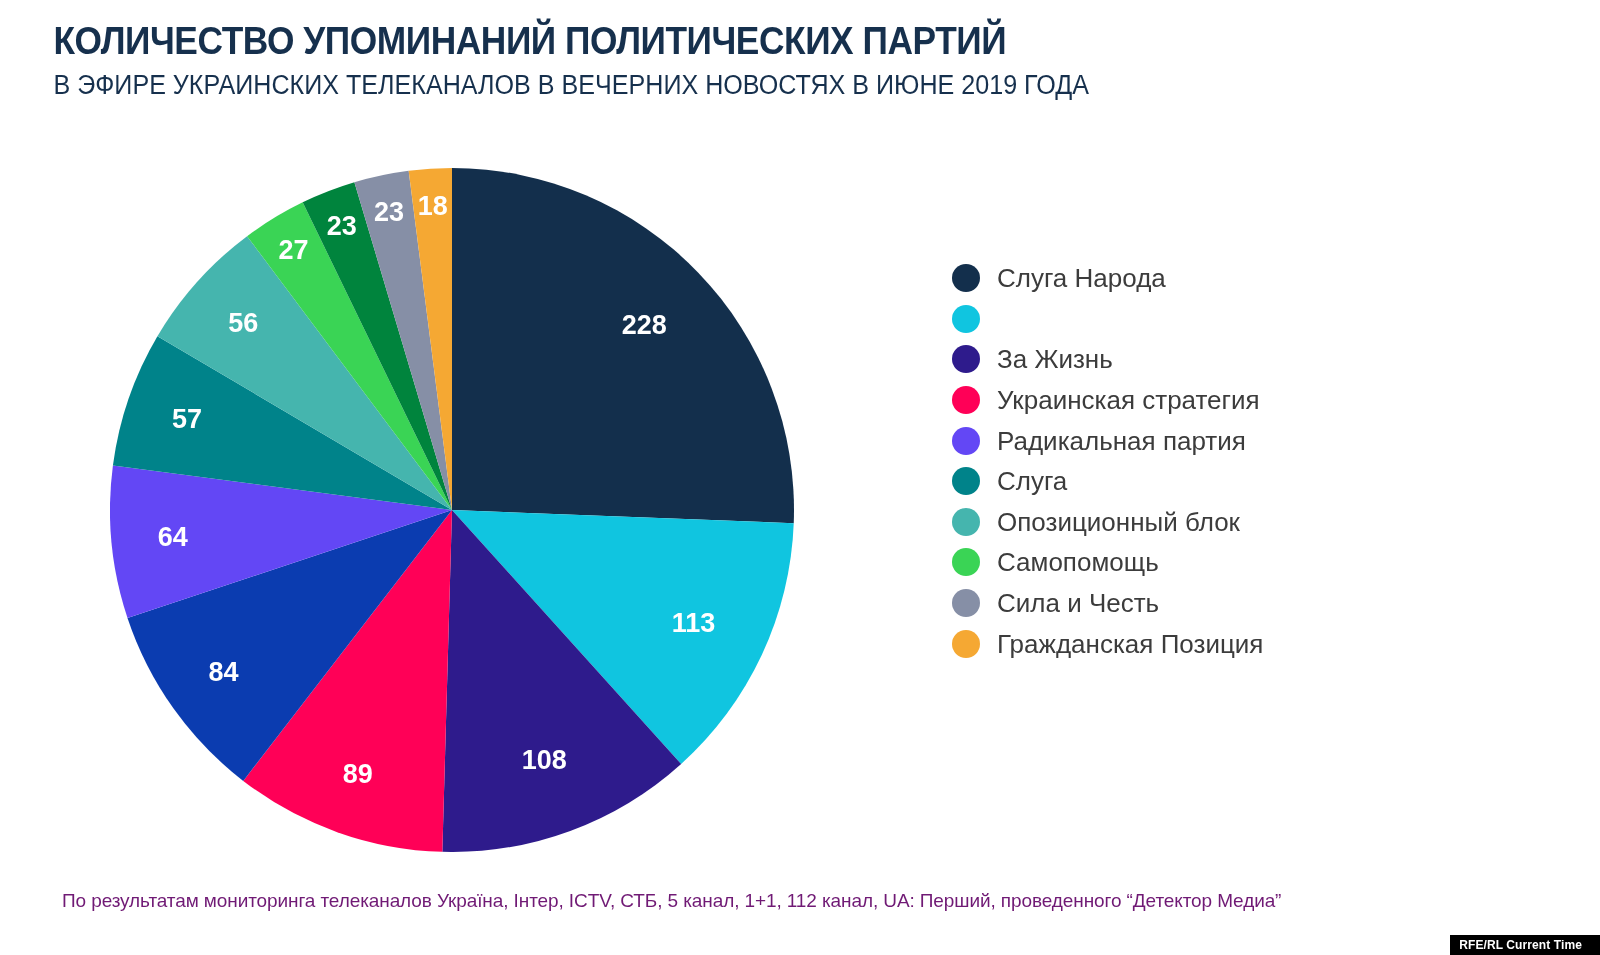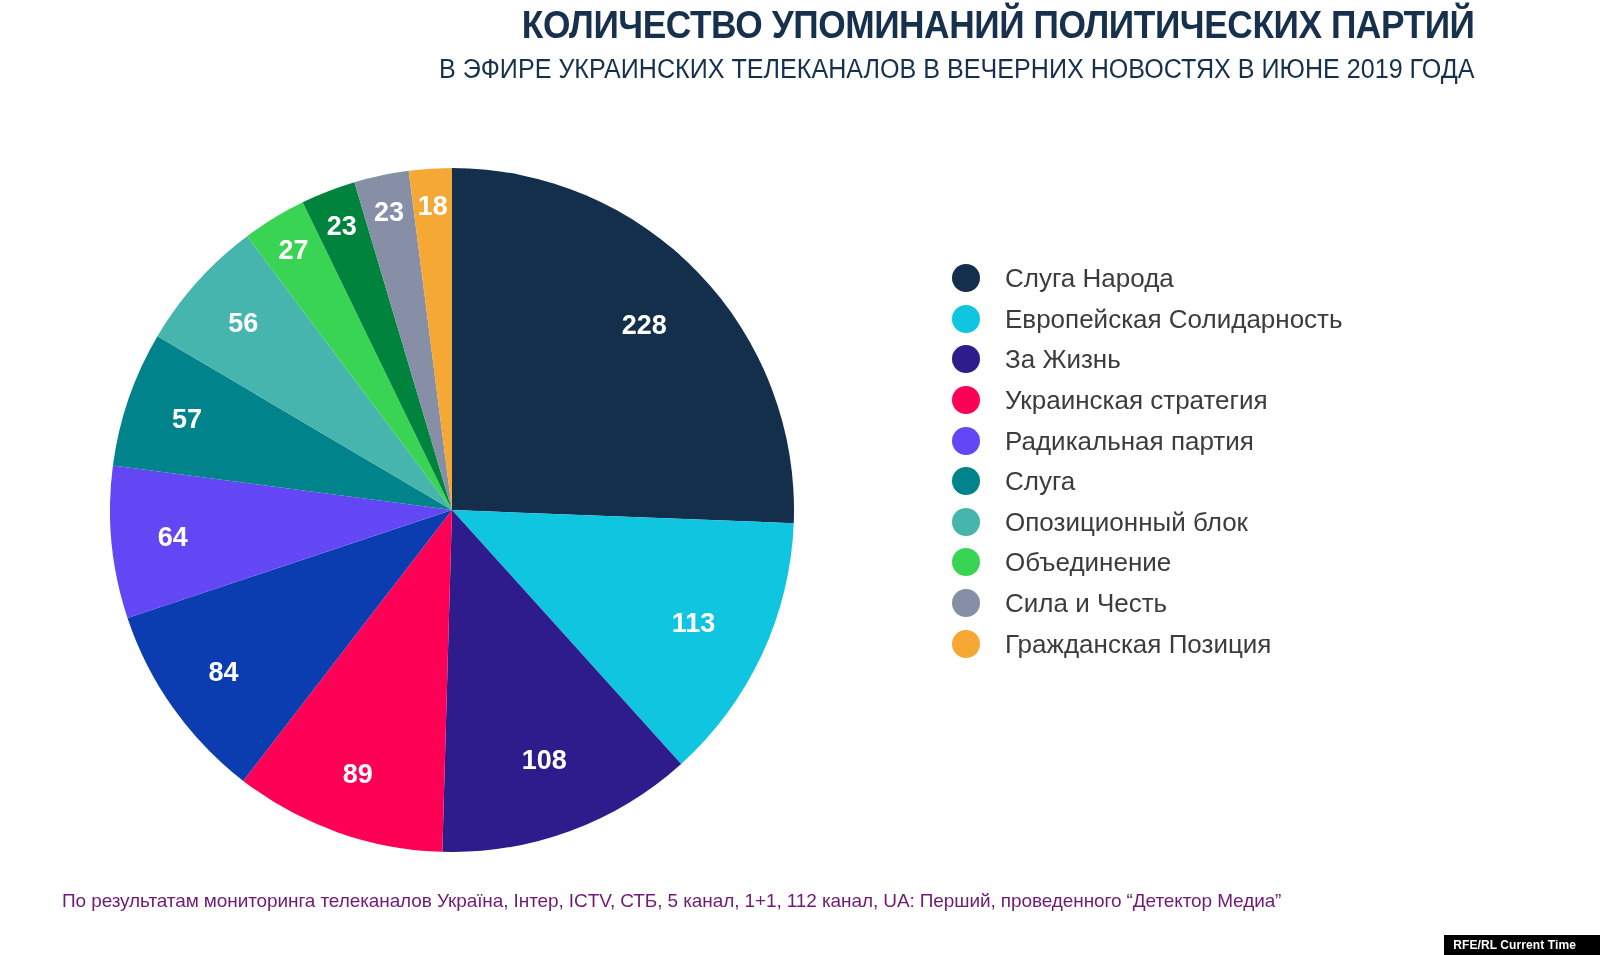--- a/index.html
+++ b/index.html
@@ -18,24 +18,24 @@
   #page {
     position: relative;
     width: 1600px;
     height: 955px;
     background: #ffffff;
   }
 
   
   .title-block {
     position: absolute;
-    top: 4px;
+    top: 20px;
     left: 0;
     width: 1528px;
-    text-align: right;
+    text-align: left;
   }
   .chart-title {
     font-family: "Liberation Sans", sans-serif;
     font-size: 38px;
     font-weight: bold;
     letter-spacing: -0.5px;
     color: #16304d;
     line-height: 1.12;
     margin: 0;
     transform: scaleX(0.93);
@@ -86,21 +86,20 @@
     border-radius: 50%;
     flex: 0 0 28px;
     margin-right: 17px;
   }
   .legend-label {
     font-family: "Liberation Sans", sans-serif;
     font-size: 26px;
     color: #3c3c3c;
     white-space: nowrap;
     line-height: 1;
-    margin-left: 8px;
   }
 
   
   .footer-note {
     position: absolute;
     left: 62px;
     top: 890px;
     width: 1480px;
     font-family: "Liberation Sans", sans-serif;
     font-size: 19px;
@@ -110,21 +109,21 @@
   }
   .watermark {
     position: absolute;
     right: 0px;
     bottom: 0px;
     background: #000000;
     color: #ffffff;
     font-family: "Liberation Sans", sans-serif;
     font-size: 12px;
     font-weight: bold;
-    padding: 4px 24px 4px 9px;
+    padding: 4px 18px 4px 9px;
     letter-spacing: 0.1px;
     line-height: 1;
   }
 </style>
 </head>
 <body>
 
 <div id="page">
 
   <div class="title-block">
@@ -165,21 +164,20 @@
     </svg>
   </div>
 
   <div class="legend" id="legend">
       <div class="legend-item">
         <span class="legend-swatch" style="background: rgb(19, 47, 76);"></span>
         <span class="legend-label">Слуга Народа</span>
       </div>
       <div class="legend-item">
         <span class="legend-swatch" style="background: rgb(16, 197, 224);"></span>
-        <span class="legend-label">Европейская Солидарность</span>
       </div>
       <div class="legend-item">
         <span class="legend-swatch" style="background: rgb(46, 27, 140);"></span>
         <span class="legend-label">За Жизнь</span>
       </div>
       <div class="legend-item">
         <span class="legend-swatch" style="background: rgb(255, 0, 87);"></span>
         <span class="legend-label">Украинская стратегия</span>
       </div>
       <div class="legend-item">
@@ -189,21 +187,21 @@
       <div class="legend-item">
         <span class="legend-swatch" style="background: rgb(0, 131, 138);"></span>
         <span class="legend-label">Слуга</span>
       </div>
       <div class="legend-item">
         <span class="legend-swatch" style="background: rgb(69, 181, 174);"></span>
         <span class="legend-label">Опозиционный блок</span>
       </div>
       <div class="legend-item">
         <span class="legend-swatch" style="background: rgb(58, 212, 85);"></span>
-        <span class="legend-label">Объединение</span>
+        <span class="legend-label">Самопомощь</span>
       </div>
       <div class="legend-item">
         <span class="legend-swatch" style="background: rgb(134, 143, 166);"></span>
         <span class="legend-label">Сила и Честь</span>
       </div>
       <div class="legend-item">
         <span class="legend-swatch" style="background: rgb(245, 168, 51);"></span>
         <span class="legend-label">Гражданская Позиция</span>
       </div>
     </div>

